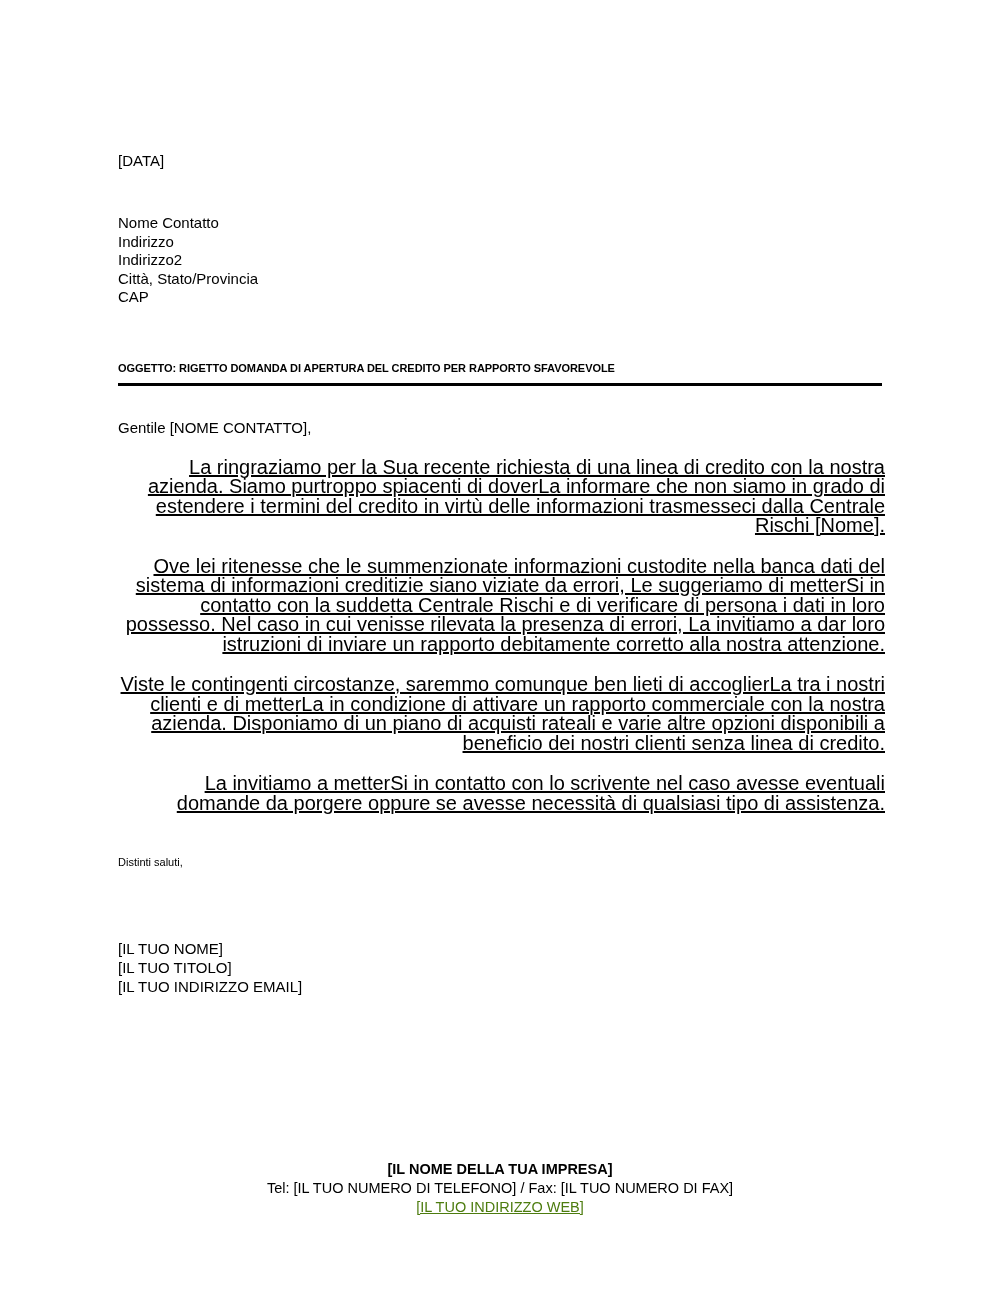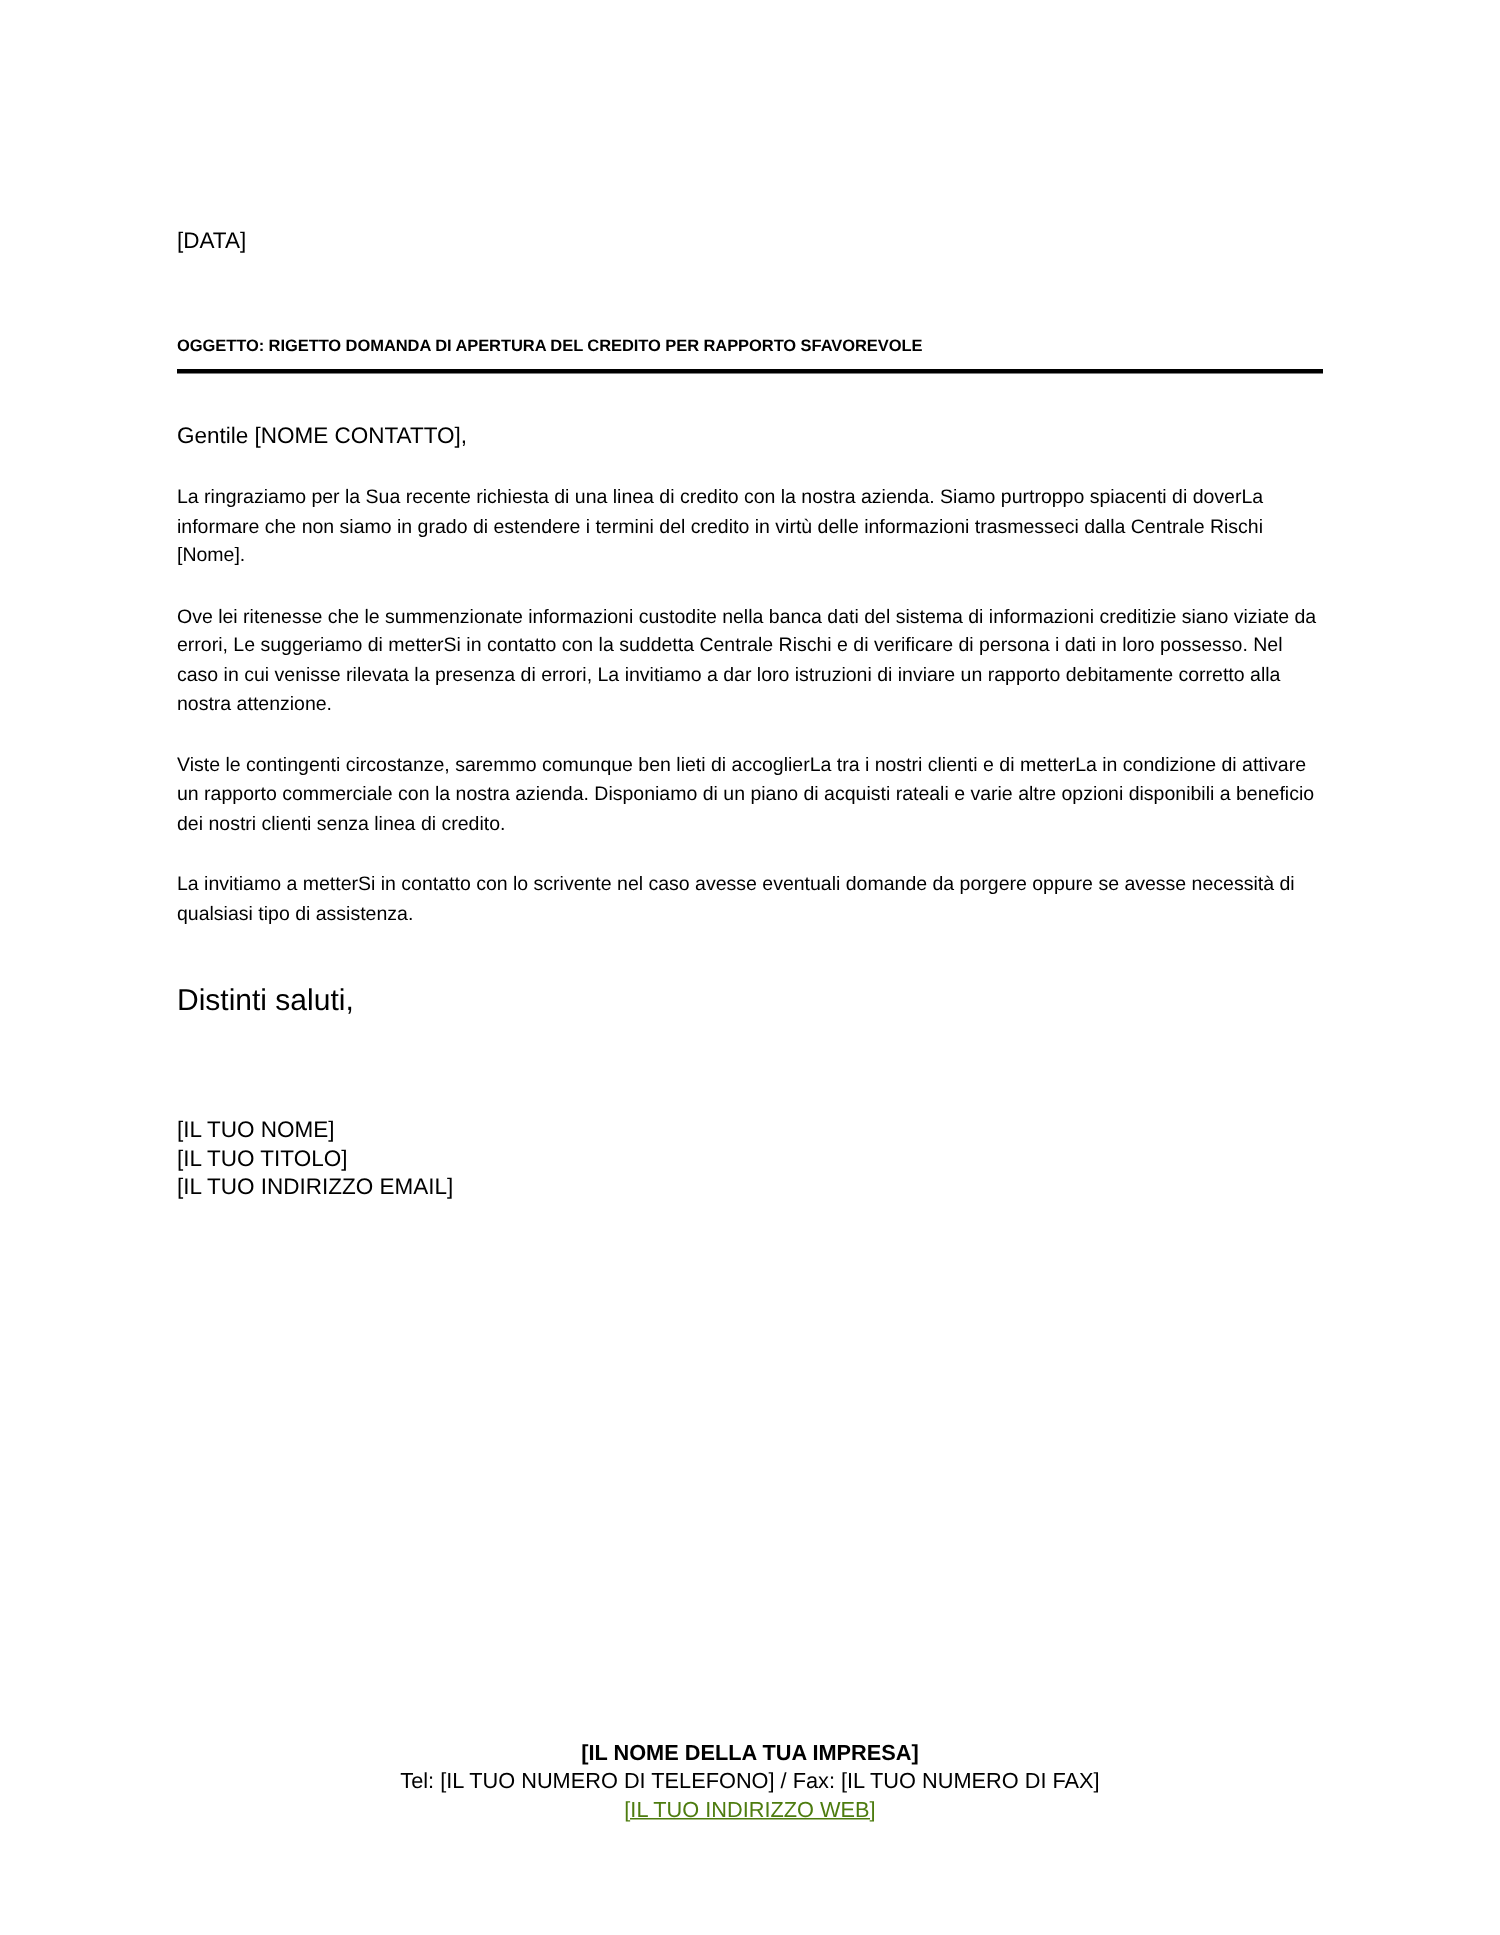--- a/index.html
+++ b/index.html
@@ -59,27 +59,28 @@
     background: #000000;
     margin-top: 6px;
   }
   .greeting {
     margin-top: 33px;
     font-size: 15px;
     line-height: 18px;
   }
   .para {
     margin-top: 21px;
-    font-size: 13px;
+    font-size: 20px;
     line-height: 19.5px;
-    text-align: left;
+    text-align: right;
+    text-decoration: underline;
   }
   .closing {
     margin-top: 40px;
-    font-size: 20px;
+    font-size: 11px;
     line-height: 18px;
   }
   .signature-block {
     margin-top: 68px;
     font-size: 15px;
     line-height: 19px;
   }
   .signature-block div {
     white-space: pre;
   }
@@ -103,20 +104,27 @@
 </style>
 </head>
 <body>
 
 <div class="page">
 
   <div class="content">
 
     <div class="date-line">[DATA]</div>
 
+    <div class="address-block">
+      <div>Nome Contatto</div>
+      <div>Indirizzo</div>
+      <div>Indirizzo2</div>
+      <div>Città, Stato/Provincia</div>
+      <div>CAP</div>
+    </div>
 
     <div class="subject-wrap">
       <div class="subject-line">OGGETTO: RIGETTO DOMANDA DI APERTURA DEL CREDITO PER RAPPORTO SFAVOREVOLE</div>
       <div class="subject-rule"></div>
     </div>
 
     <div class="greeting">Gentile [NOME CONTATTO],</div>
 
     <div class="para">La ringraziamo per la Sua recente richiesta di una linea di credito con la nostra azienda. Siamo purtroppo spiacenti di doverLa informare che non siamo in grado di estendere i termini del credito in virtù delle informazioni trasmesseci dalla Centrale Rischi [Nome].</div>
     <div class="para">Ove lei ritenesse che le summenzionate informazioni custodite nella banca dati del sistema di informazioni creditizie siano viziate da errori, Le suggeriamo di metterSi in contatto con la suddetta Centrale Rischi e di verificare di persona i dati in loro possesso. Nel caso in cui venisse rilevata la presenza di errori, La invitiamo a dar loro istruzioni di inviare un rapporto debitamente corretto alla nostra attenzione.</div>

